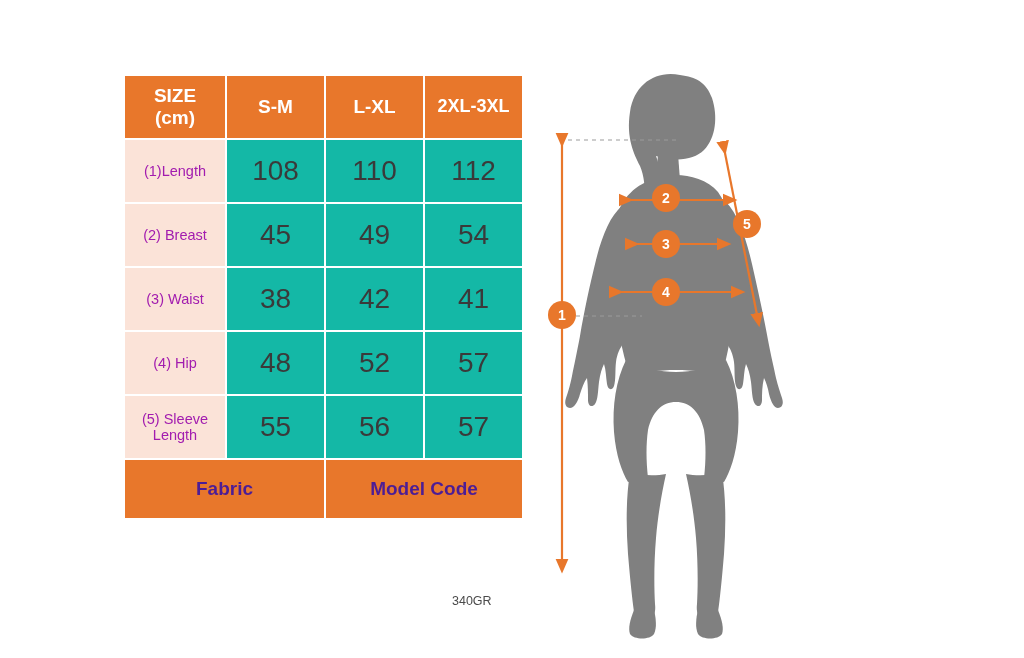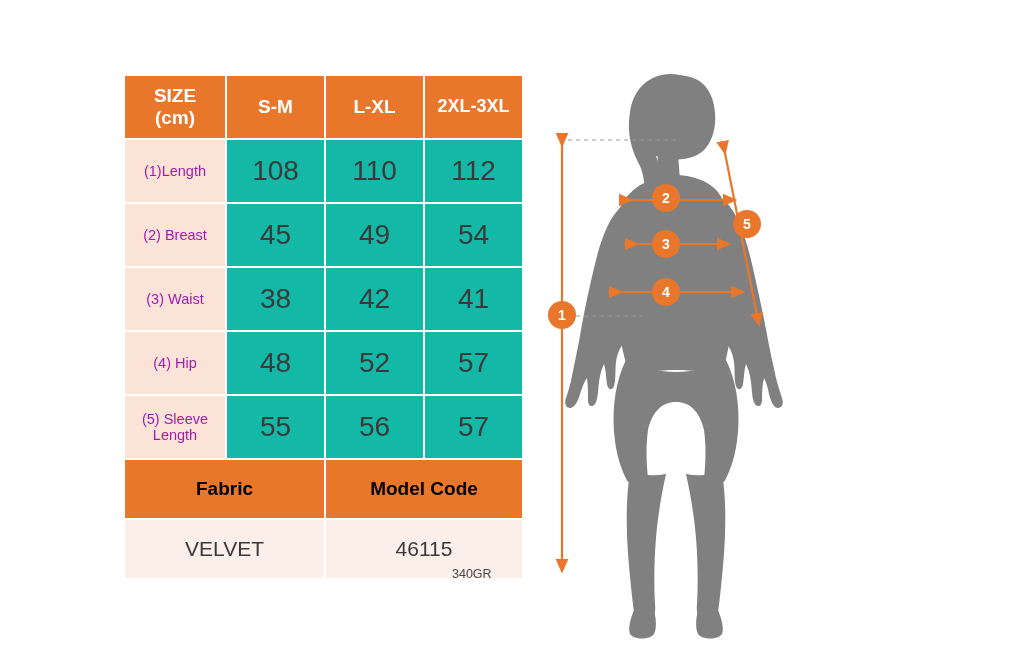--- a/index.html
+++ b/index.html
@@ -48,35 +48,35 @@
     height: 62px;
   }
   .val-cell {
     background: #14b8a6;
     color: #3a3a3a;
     font-size: 28px;
     height: 62px;
   }
   .footer-hdr {
     background: #e8772b;
-    color: #000000;
+    color: #4c1d95;
     font-weight: bold;
     font-size: 19px;
     height: 58px;
   }
   .footer-val {
     background: #fceee8;
     color: #3a3a3a;
     font-size: 21px;
     height: 58px;
   }
   #weight-note {
     position: absolute;
     left: 452px;
-    top: 567px;
+    top: 594px;
     font-size: 12.5px;
     color: #4a4a4a;
   }
 
   
   #figure-panel {
     position: absolute;
     left: 530px;
     top: 20px;
     width: 470px;
@@ -148,24 +148,20 @@
   <tr>
     <td class="row-label">(5) Sleeve Length</td>
     <td class="val-cell">55</td>
     <td class="val-cell">56</td>
     <td class="val-cell">57</td>
   </tr>
 
   <tr>
     <td class="footer-hdr" colspan="2">Fabric</td>
     <td class="footer-hdr" colspan="2">Model Code</td>
-  </tr>
-  <tr>
-    <td class="footer-val" colspan="2">VELVET</td>
-    <td class="footer-val" colspan="2">46115</td>
   </tr>
 </tbody>
   </table>
 
 <div id="weight-note">340GR</div>
 
 <div id="figure-panel">
   <svg id="figure-svg" width="470" height="620" viewBox="0 0 470 620">
 
     <g fill="#808080">

